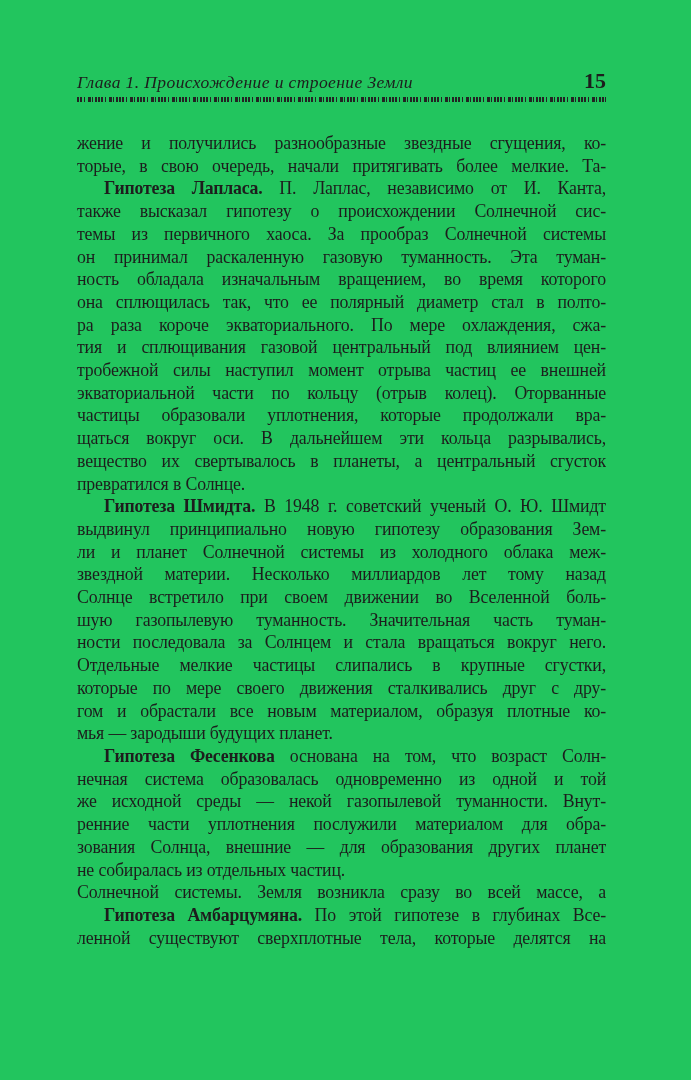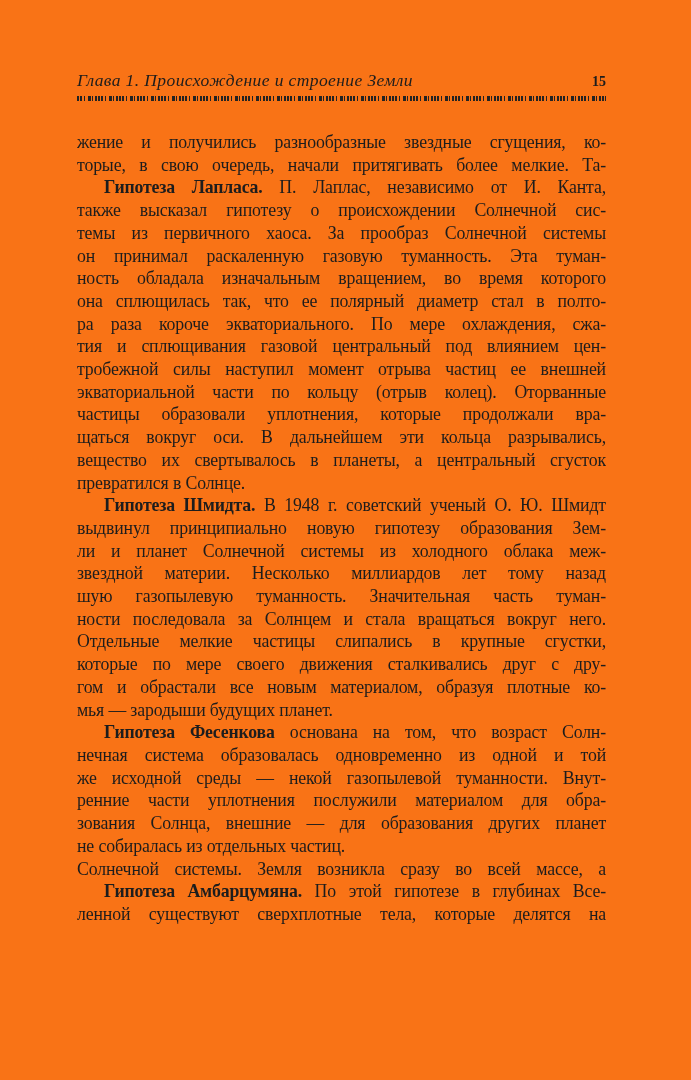--- a/index.html
+++ b/index.html
@@ -1,20 +1,20 @@
 <!DOCTYPE html>
 <html><head>
 <meta charset="utf-8">
 <style>
   html,body{margin:0;padding:0;background:#e8e8e8;}
   .page{
     position:relative;
     width:691px;height:1080px;
     margin:0 auto;
-    background:#f97316;
+    background:#22c55e;
     font-family:"Liberation Serif","DejaVu Serif",serif;
     color:#1d1d1d;
     overflow:hidden;
   }
   .content{
     position:absolute;
     left:77px;top:70px;
     width:529px;
   }
   .header-row{
@@ -24,21 +24,21 @@
     line-height:21px;
   }
   .chapter-title{
     font-style:italic;
     font-size:17.5px;
     letter-spacing:0.4px;
     white-space:nowrap;
   }
   .page-number{
     font-weight:bold;
-    font-size:14px;
+    font-size:22px;
   }
   .header-rule{
     height:5px;
     margin-top:4px;
     background:
       repeating-linear-gradient(90deg,
         #232323 0 2px, transparent 2px 3px,
         #232323 3px 5px, transparent 5px 7px,
         #232323 7px 8px, transparent 8px 11px,
         #232323 11px 14px, transparent 14px 15px,
@@ -95,20 +95,21 @@
         <div class="line">тробежной силы наступил момент отрыва частиц ее внешней</div>
         <div class="line">экваториальной части по кольцу (отрыв колец). Оторванные</div>
         <div class="line">частицы образовали уплотнения, которые продолжали вра-</div>
         <div class="line">щаться вокруг оси. В дальнейшем эти кольца разрывались,</div>
         <div class="line">вещество их свертывалось в планеты, а центральный сгусток</div>
         <div class="line last">превратился в Солнце.</div>
         <div class="line indent"><b>Гипотеза Шмидта.</b> В 1948 г. советский ученый О. Ю. Шмидт</div>
         <div class="line">выдвинул принципиально новую гипотезу образования Зем-</div>
         <div class="line">ли и планет Солнечной системы из холодного облака меж-</div>
         <div class="line">звездной материи. Несколько миллиардов лет тому назад</div>
+        <div class="line">Солнце встретило при своем движении во Вселенной боль-</div>
         <div class="line">шую газопылевую туманность. Значительная часть туман-</div>
         <div class="line">ности последовала за Солнцем и стала вращаться вокруг него.</div>
         <div class="line">Отдельные мелкие частицы слипались в крупные сгустки,</div>
         <div class="line">которые по мере своего движения сталкивались друг с дру-</div>
         <div class="line">гом и обрастали все новым материалом, образуя плотные ко-</div>
         <div class="line last">мья — зародыши будущих планет.</div>
         <div class="line indent"><b>Гипотеза Фесенкова</b> основана на том, что возраст Солн-</div>
         <div class="line">нечная система образовалась одновременно из одной и той</div>
         <div class="line">же исходной среды — некой газопылевой туманности. Внут-</div>
         <div class="line">ренние части уплотнения послужили материалом для обра-</div>

